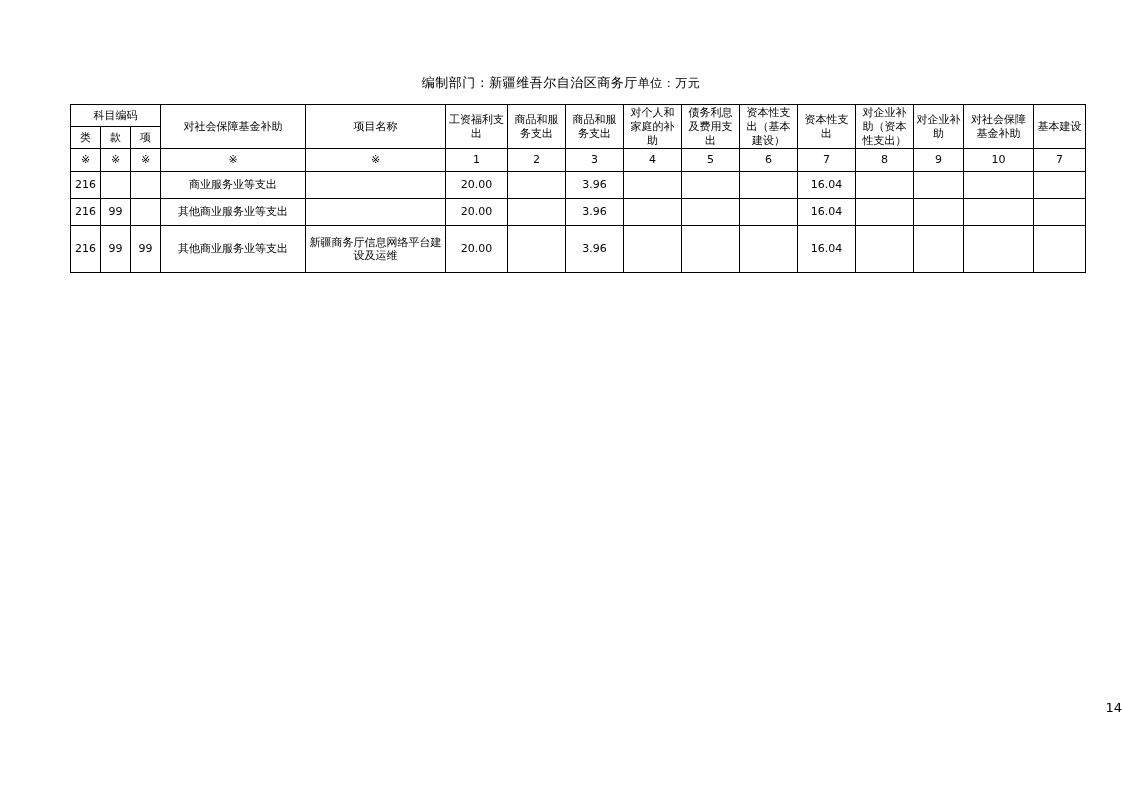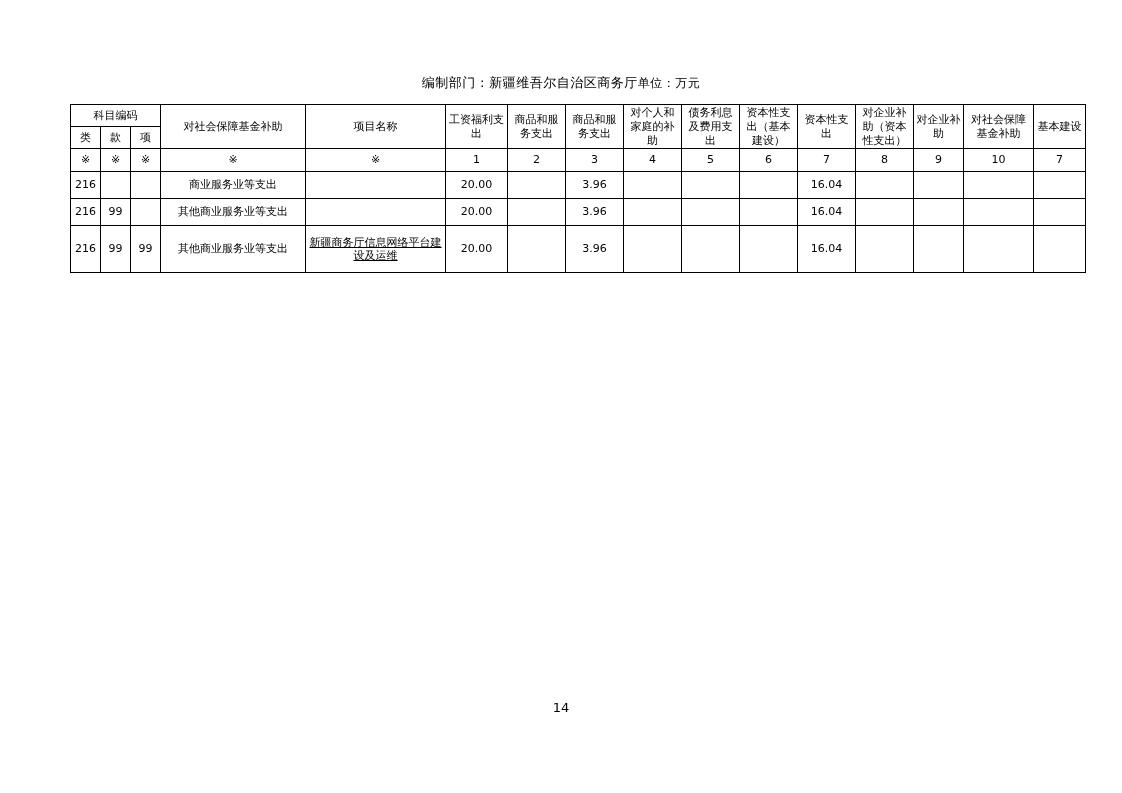--- a/index.html
+++ b/index.html
@@ -95,28 +95,27 @@
   }
   .code {
     font-size: 11px;
     text-align: center;
   }
   .proj-name {
     font-size: 10px;
     text-align: left;
     padding: 2px 3px;
     line-height: 1.35;
-    text-decoration: underline;
   }
   .page-number {
     position: absolute;
     top: 700px;
     left: 0;
     width: 1122px;
-    text-align: center;
+    text-align: right;
     font-size: 13px;
   }
 </style>
 </head>
 <body>
 
 <div class="page">
 
   <div class="header-row">
     <div class="dept-label">编制部门：新疆维吾尔自治区商务厅</div>

